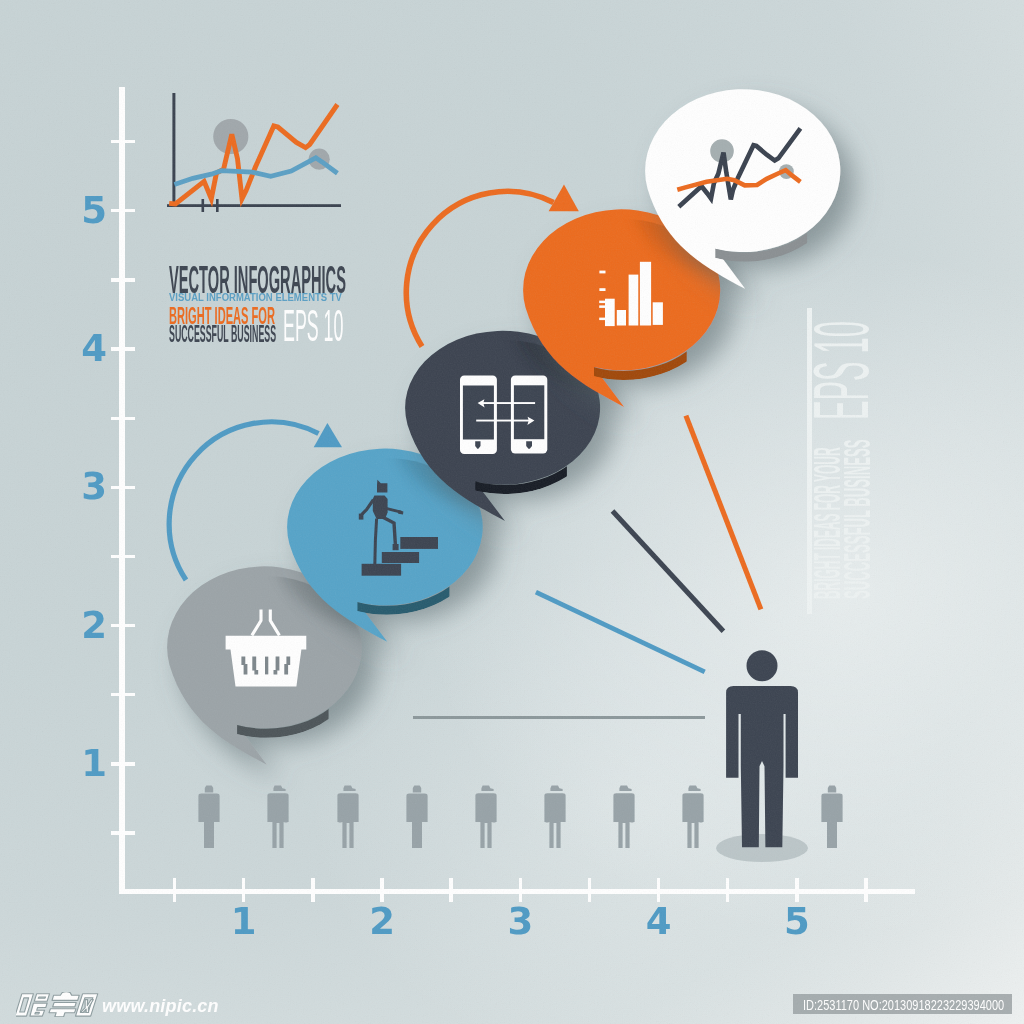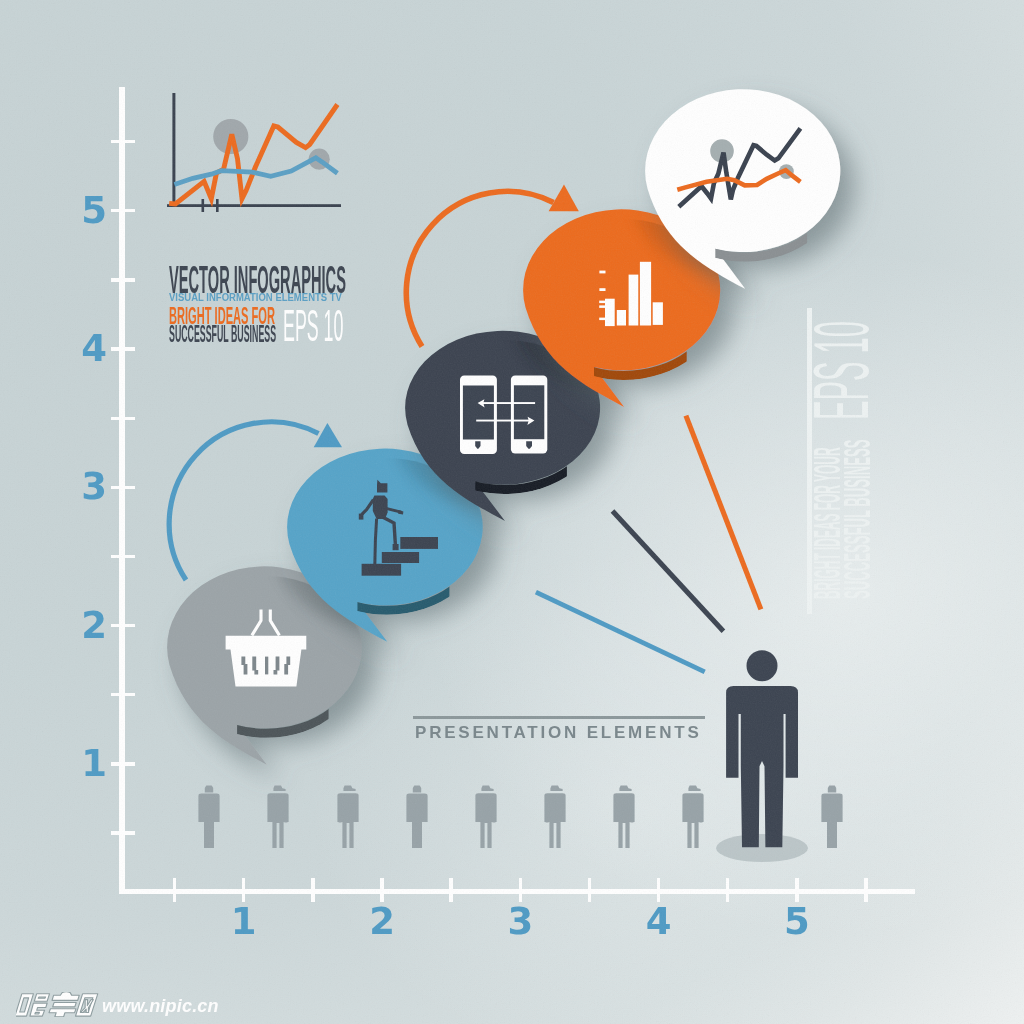--- a/index.html
+++ b/index.html
@@ -404,21 +404,20 @@
   <div class="logo-eps">EPS 10</div>
 </div>
 <div class="abs" style="left:807px;top:308px;width:110px;height:310px;">
   <div class="side-rule"></div>
   <div class="side-eps">EPS 10</div>
   <div class="side-l1">BRIGHT IDEAS FOR YOUR</div>
   <div class="side-l2">SUCCESSFUL BUSINESS</div>
 </div>
 <div class="abs" style="left:412.5px;top:715.6px;width:300px;height:40px;">
   <div class="cap-rule"></div>
-  <div class="cap-text">PRESENTATION ELEMENTS</div>
 </div>
 <div>
 <div class="abs" style="left:197.2px;top:784px;width:24px;height:66px;">
         <svg width="24" height="66" viewBox="0 0 24 66">
           <g fill="#97a2a7">
             <path d="M9.3 1.5 L14.7 1.5 L16.2 4.0 L16.2 8.4 L7.8 8.4 L7.8 4.0 Z"></path>
             <path d="M1.4 12.0 Q1.4 9.6 4.4 9.6 L19.6 9.6 Q22.6 9.6 22.6 12.0 L22.6 38.0 L17.0 38.0 L17.0 64.0 L7.0 64.0 L7.0 38.0 L1.4 38.0 Z"></path>
           </g>
         </svg>
       </div>
@@ -519,20 +518,23 @@
     <path d="M42.6 19.8 L71.2 19.8 L70.4 24.2 L59.6 24.2 L58.8 28.8 L49.0 28.8
              L49.8 24.2 L41.8 24.2 Z"></path>
     <path d="M76.0 3.0 L93.0 3.0 L89.0 28.0 L72.0 28.0 Z
              M79.3 7.4 L76.7 23.6 L85.6 23.6 L88.2 7.4 Z"></path>
     <path d="M79.9 9.6 L82.6 9.6 L83.4 16.2 L86.4 9.6 L89.0 9.6 L85.0 18.6 L86.0 24.0
              L83.3 24.0 L82.7 20.2 L79.7 24.0 L77.0 24.0 L81.3 18.6 Z"></path>
    </g>
   </svg>
   <div class="wm-logo-text">昵拿网</div>
   <div class="wm-site">www.nipic.cn</div>
+  <div class="wm-id">
+    <div class="wm-id-text">ID:2531170 NO:20130918223229394000</div>
+  </div>
 </div>
 <svg class="abs" width="1024" height="1024" style="left:0;top:0;pointer-events:none;">
  <filter id="grain">
   <feTurbulence type="fractalNoise" baseFrequency="0.85" numOctaves="3" seed="7" result="n"></feTurbulence>
   <feColorMatrix type="saturate" values="0"></feColorMatrix>
   <feComponentTransfer>
           <feFuncA type="linear" slope="0.085"></feFuncA>
         </feComponentTransfer>
  </filter>
  <rect width="1024" height="1024" filter="url(#grain)" fill="none"></rect>

